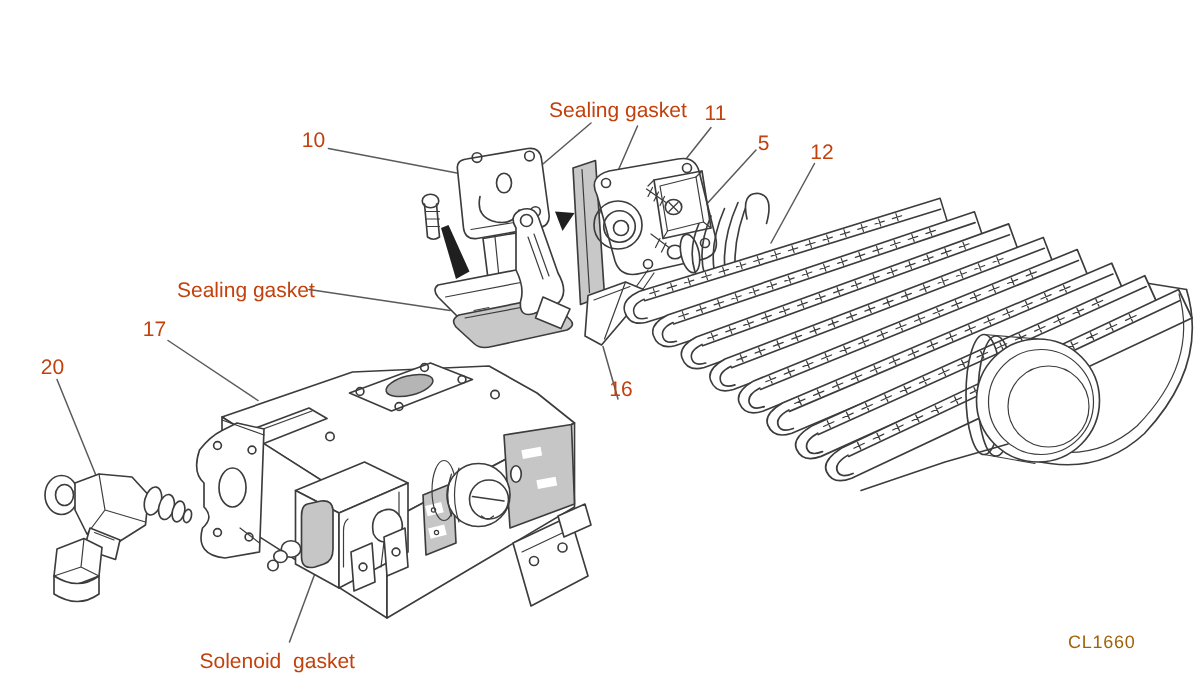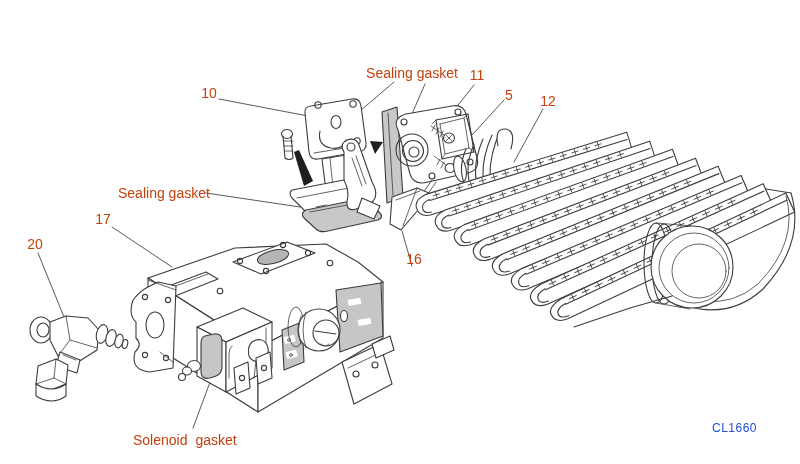--- a/index.html
+++ b/index.html
@@ -17,21 +17,21 @@
   .art .dk{fill:#b5b5b5;stroke-width:1;}
   .art .bk{fill:#1f1f1f;stroke:none;}
   .art .ld{stroke:#5a5a5a;stroke-width:1;}
   .art .thin{stroke-width:0.8;}
   .lbl{
     position:absolute;color:#c2410c;font-size:14px;line-height:14px;
     white-space:nowrap;transform:translate(-50%,0);
   }
   .lbl.left{transform:none;}
   .code{
-    position:absolute;left:712px;top:421px;color:#1d4ed8;font-size:12px;
+    position:absolute;left:712px;top:421px;color:#a16207;font-size:12px;
     letter-spacing:0.5px;
   }
   .logo{position:absolute;left:22px;top:26px;display:flex;align-items:flex-start;}
   .logo-text{
     color:#151515;font-size:56px;font-weight:bold;letter-spacing:-3px;
     line-height:58px;margin-left:2px;transform:scaleY(1.02);
   }
 </style>
 </head>
 <body>

